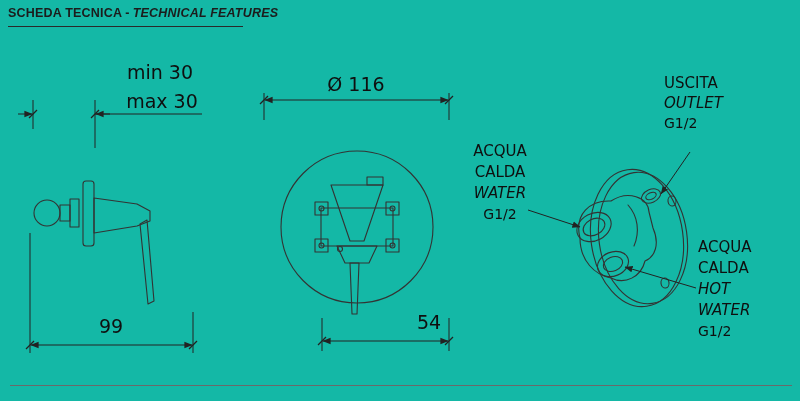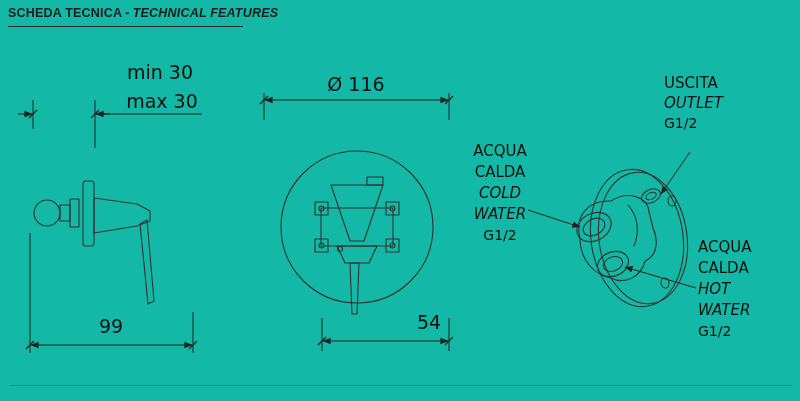--- a/index.html
+++ b/index.html
@@ -143,21 +143,20 @@
 
   <div class="lbl tight" style="left:664px; top:73px;">
     <div>USCITA</div>
     <div class="i">OUTLET</div>
     <div class="sz">G1/2</div>
   </div>
 
   <div class="lbl center" style="left:500px; top:141px;">
     <div>ACQUA</div>
     <div>CALDA</div>
-    <div class="i">COLD</div>
     <div class="i">WATER</div>
     <div class="sz">G1/2</div>
   </div>
 
   <div class="lbl" style="left:698px; top:237px;">
     <div>ACQUA</div>
     <div>CALDA</div>
     <div class="i">HOT</div>
     <div class="i">WATER</div>
     <div class="sz">G1/2</div>

